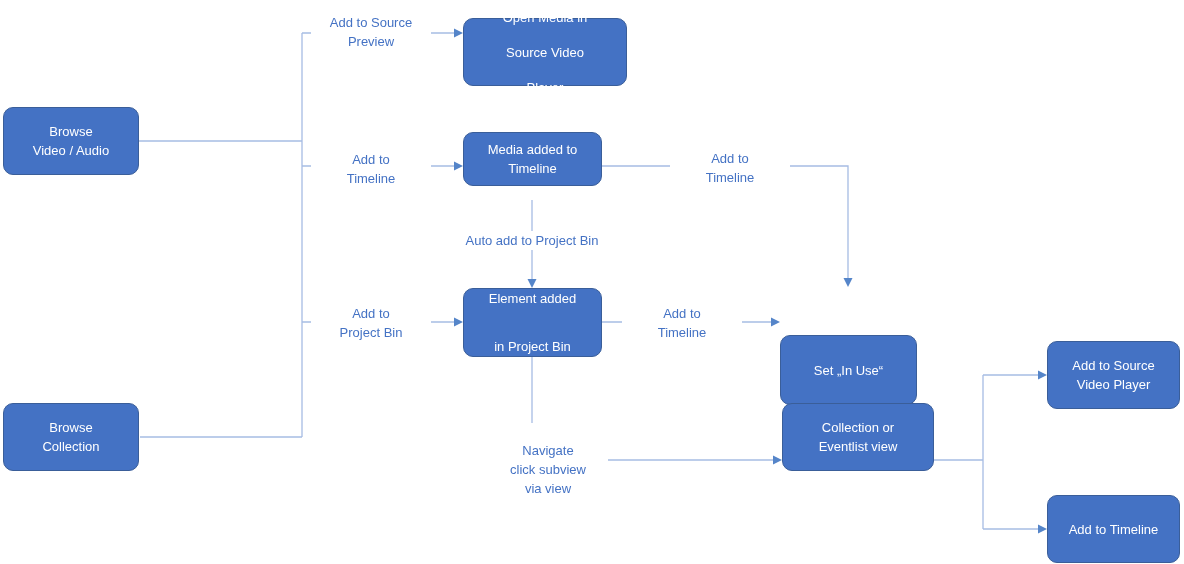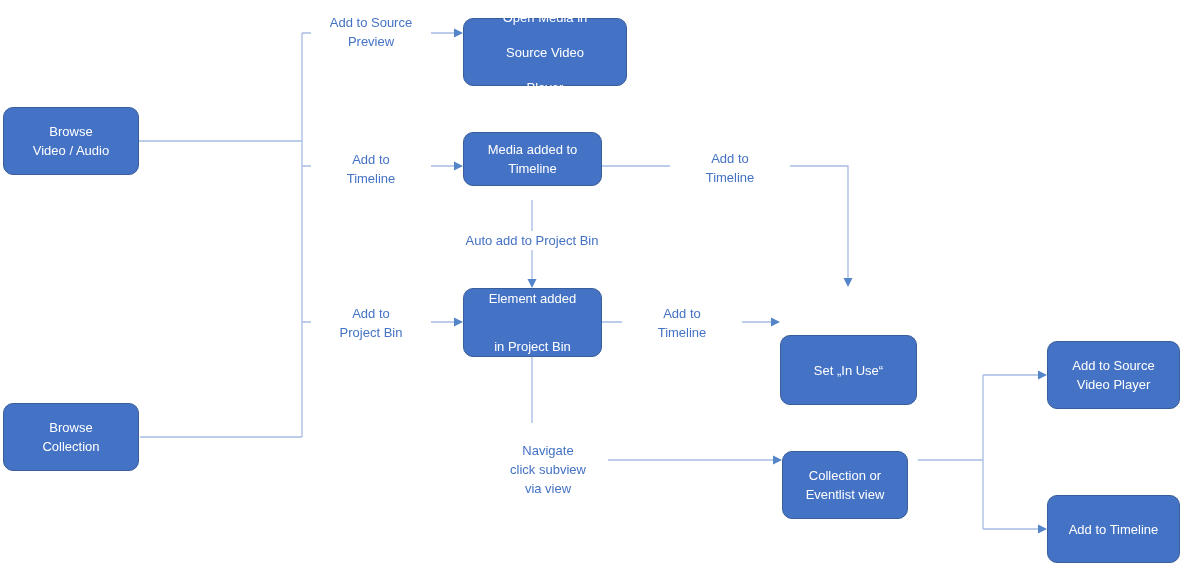--- a/index.html
+++ b/index.html
@@ -115,21 +115,21 @@
 
   <div class="node" style="left:463px; top:288px; width:139px; height:69px;justify-content:space-between;">
     <span class="ln">Element added</span>
     <span class="ln">in Project Bin</span>
   </div>
 
   <div class="node" style="left:780px; top:287px; width:137px; height:70px;margin-top:48px;">
     <span class="ln">Set „In Use“</span>
   </div>
 
-  <div class="node" style="left:782px; top:451px; width:126px; height:68px;">
+  <div class="node" style="left:782px; top:403px; width:152px; height:68px;">
     <span class="ln">Collection or</span>
     <span class="ln">Eventlist view</span>
   </div>
 
   <div class="node" style="left:1047px; top:341px; width:133px; height:68px;">
     <span class="ln">Add to Source</span>
     <span class="ln">Video Player</span>
   </div>
 
   <div class="node" style="left:1047px; top:495px; width:133px; height:68px;">

